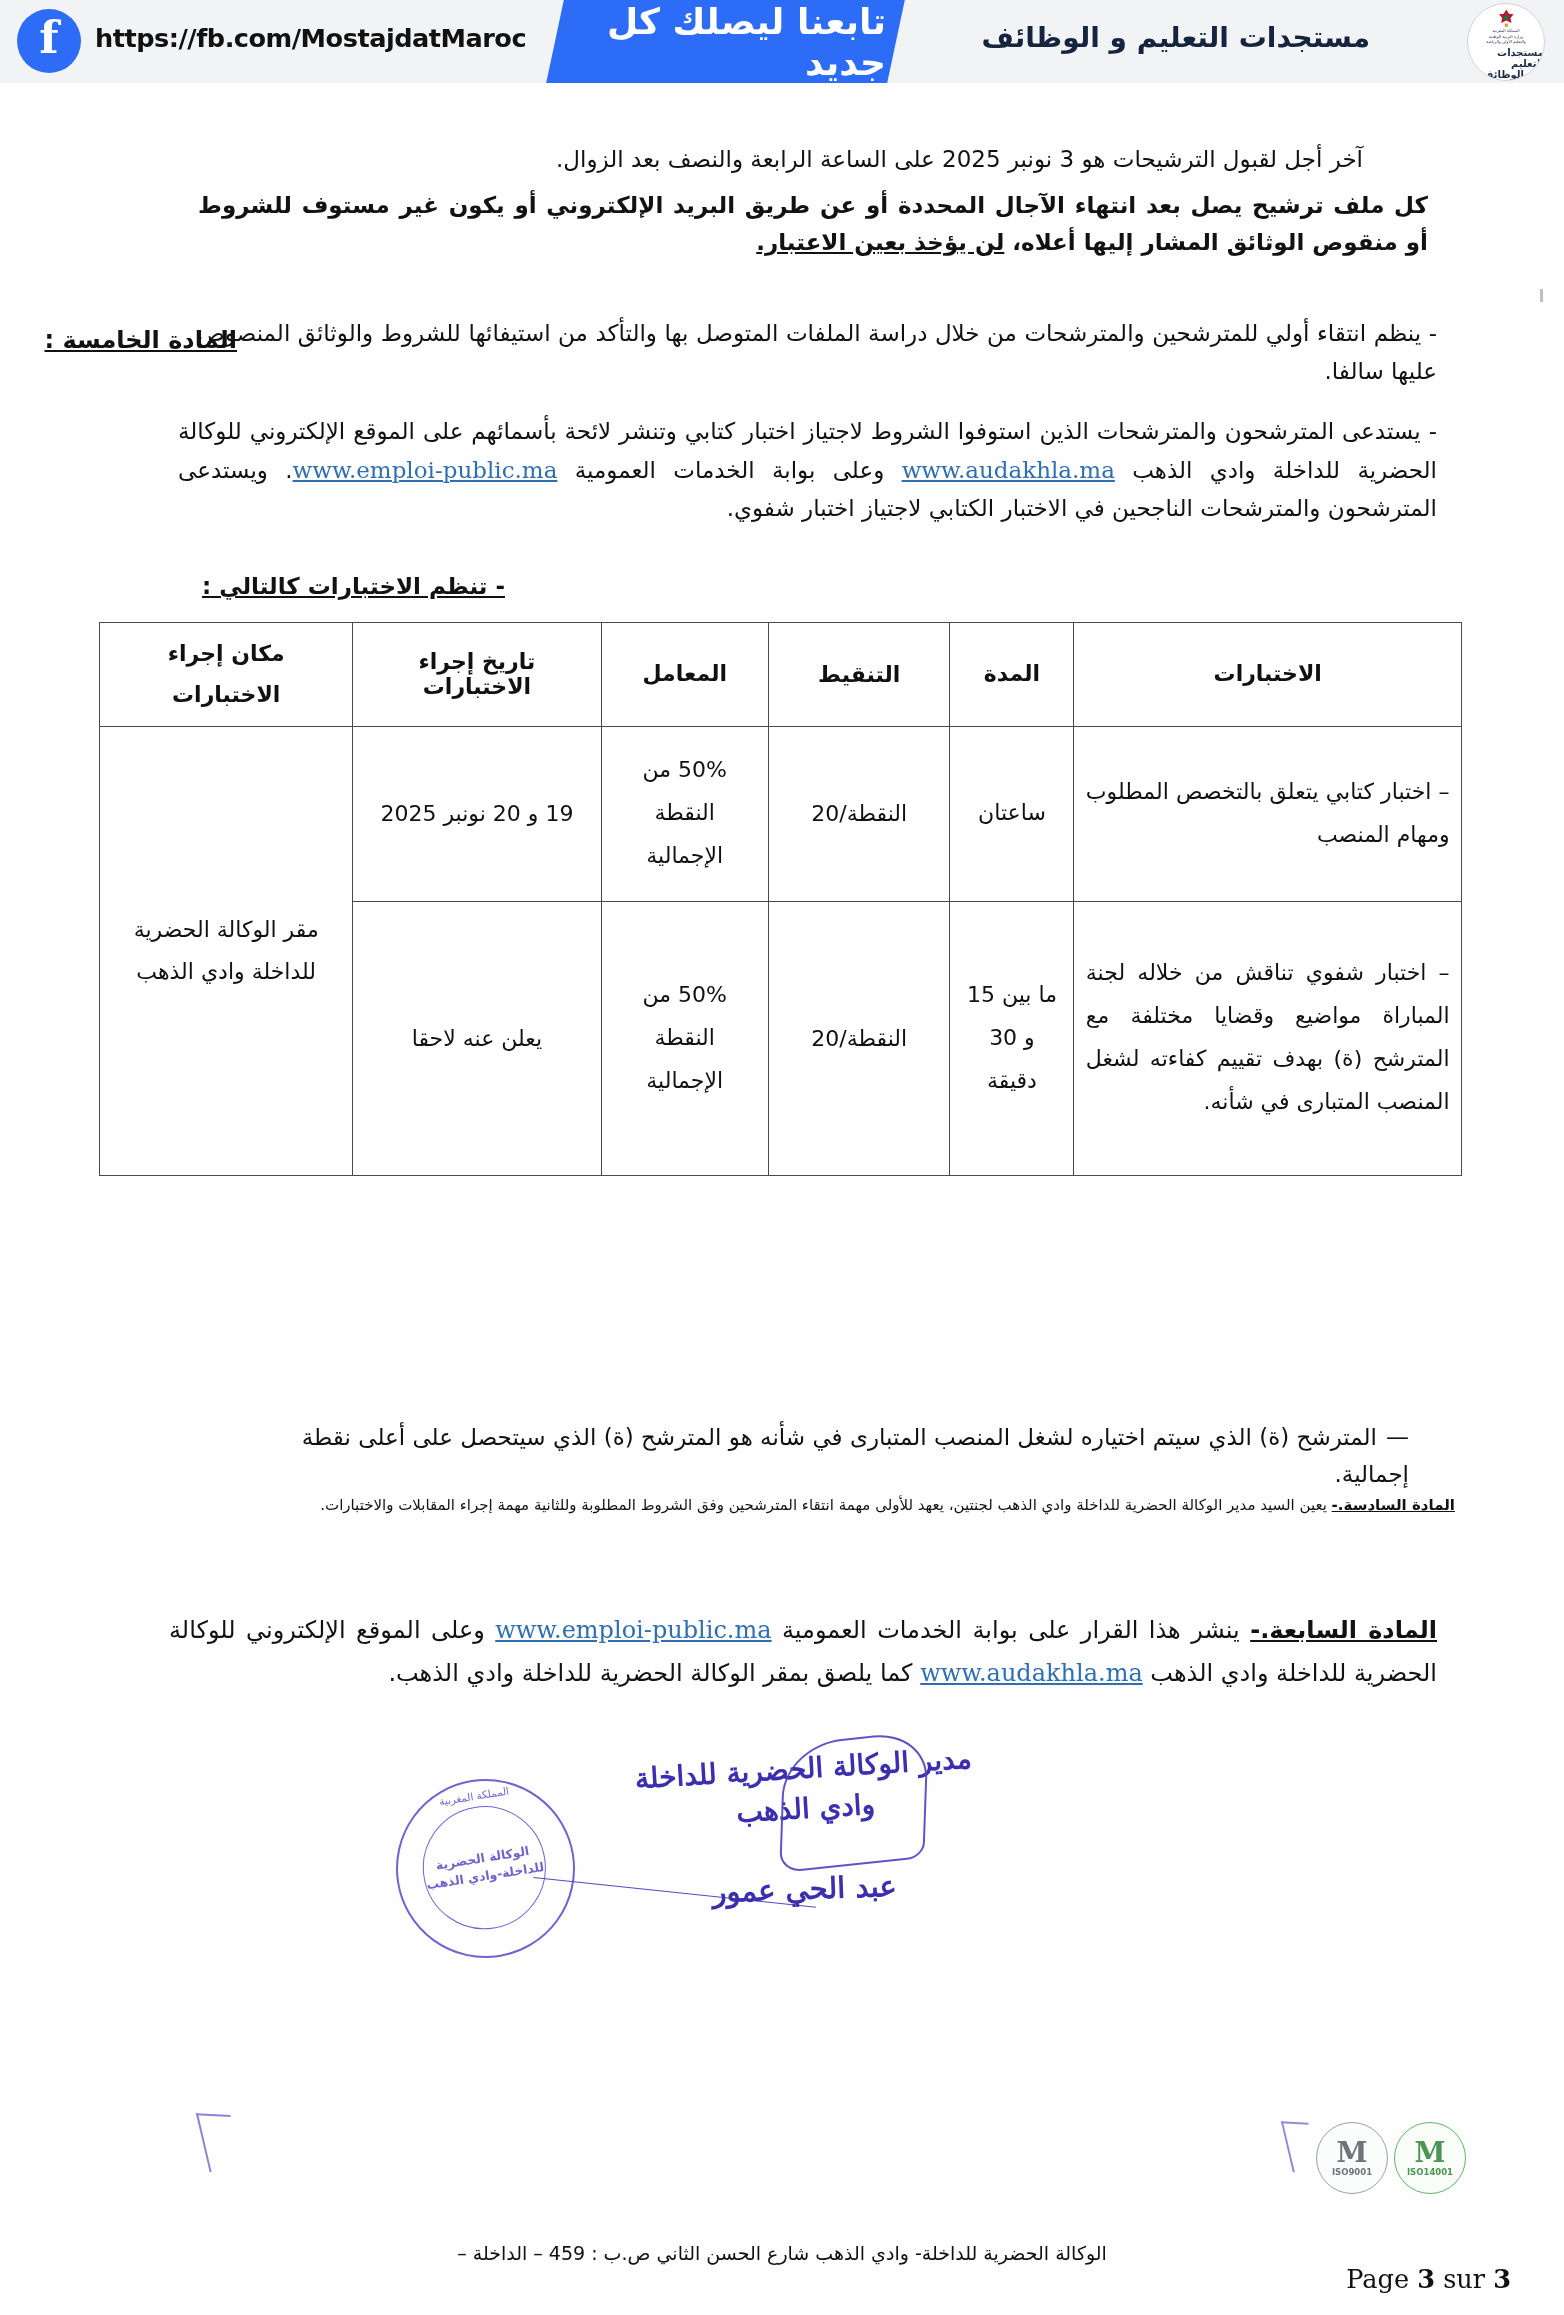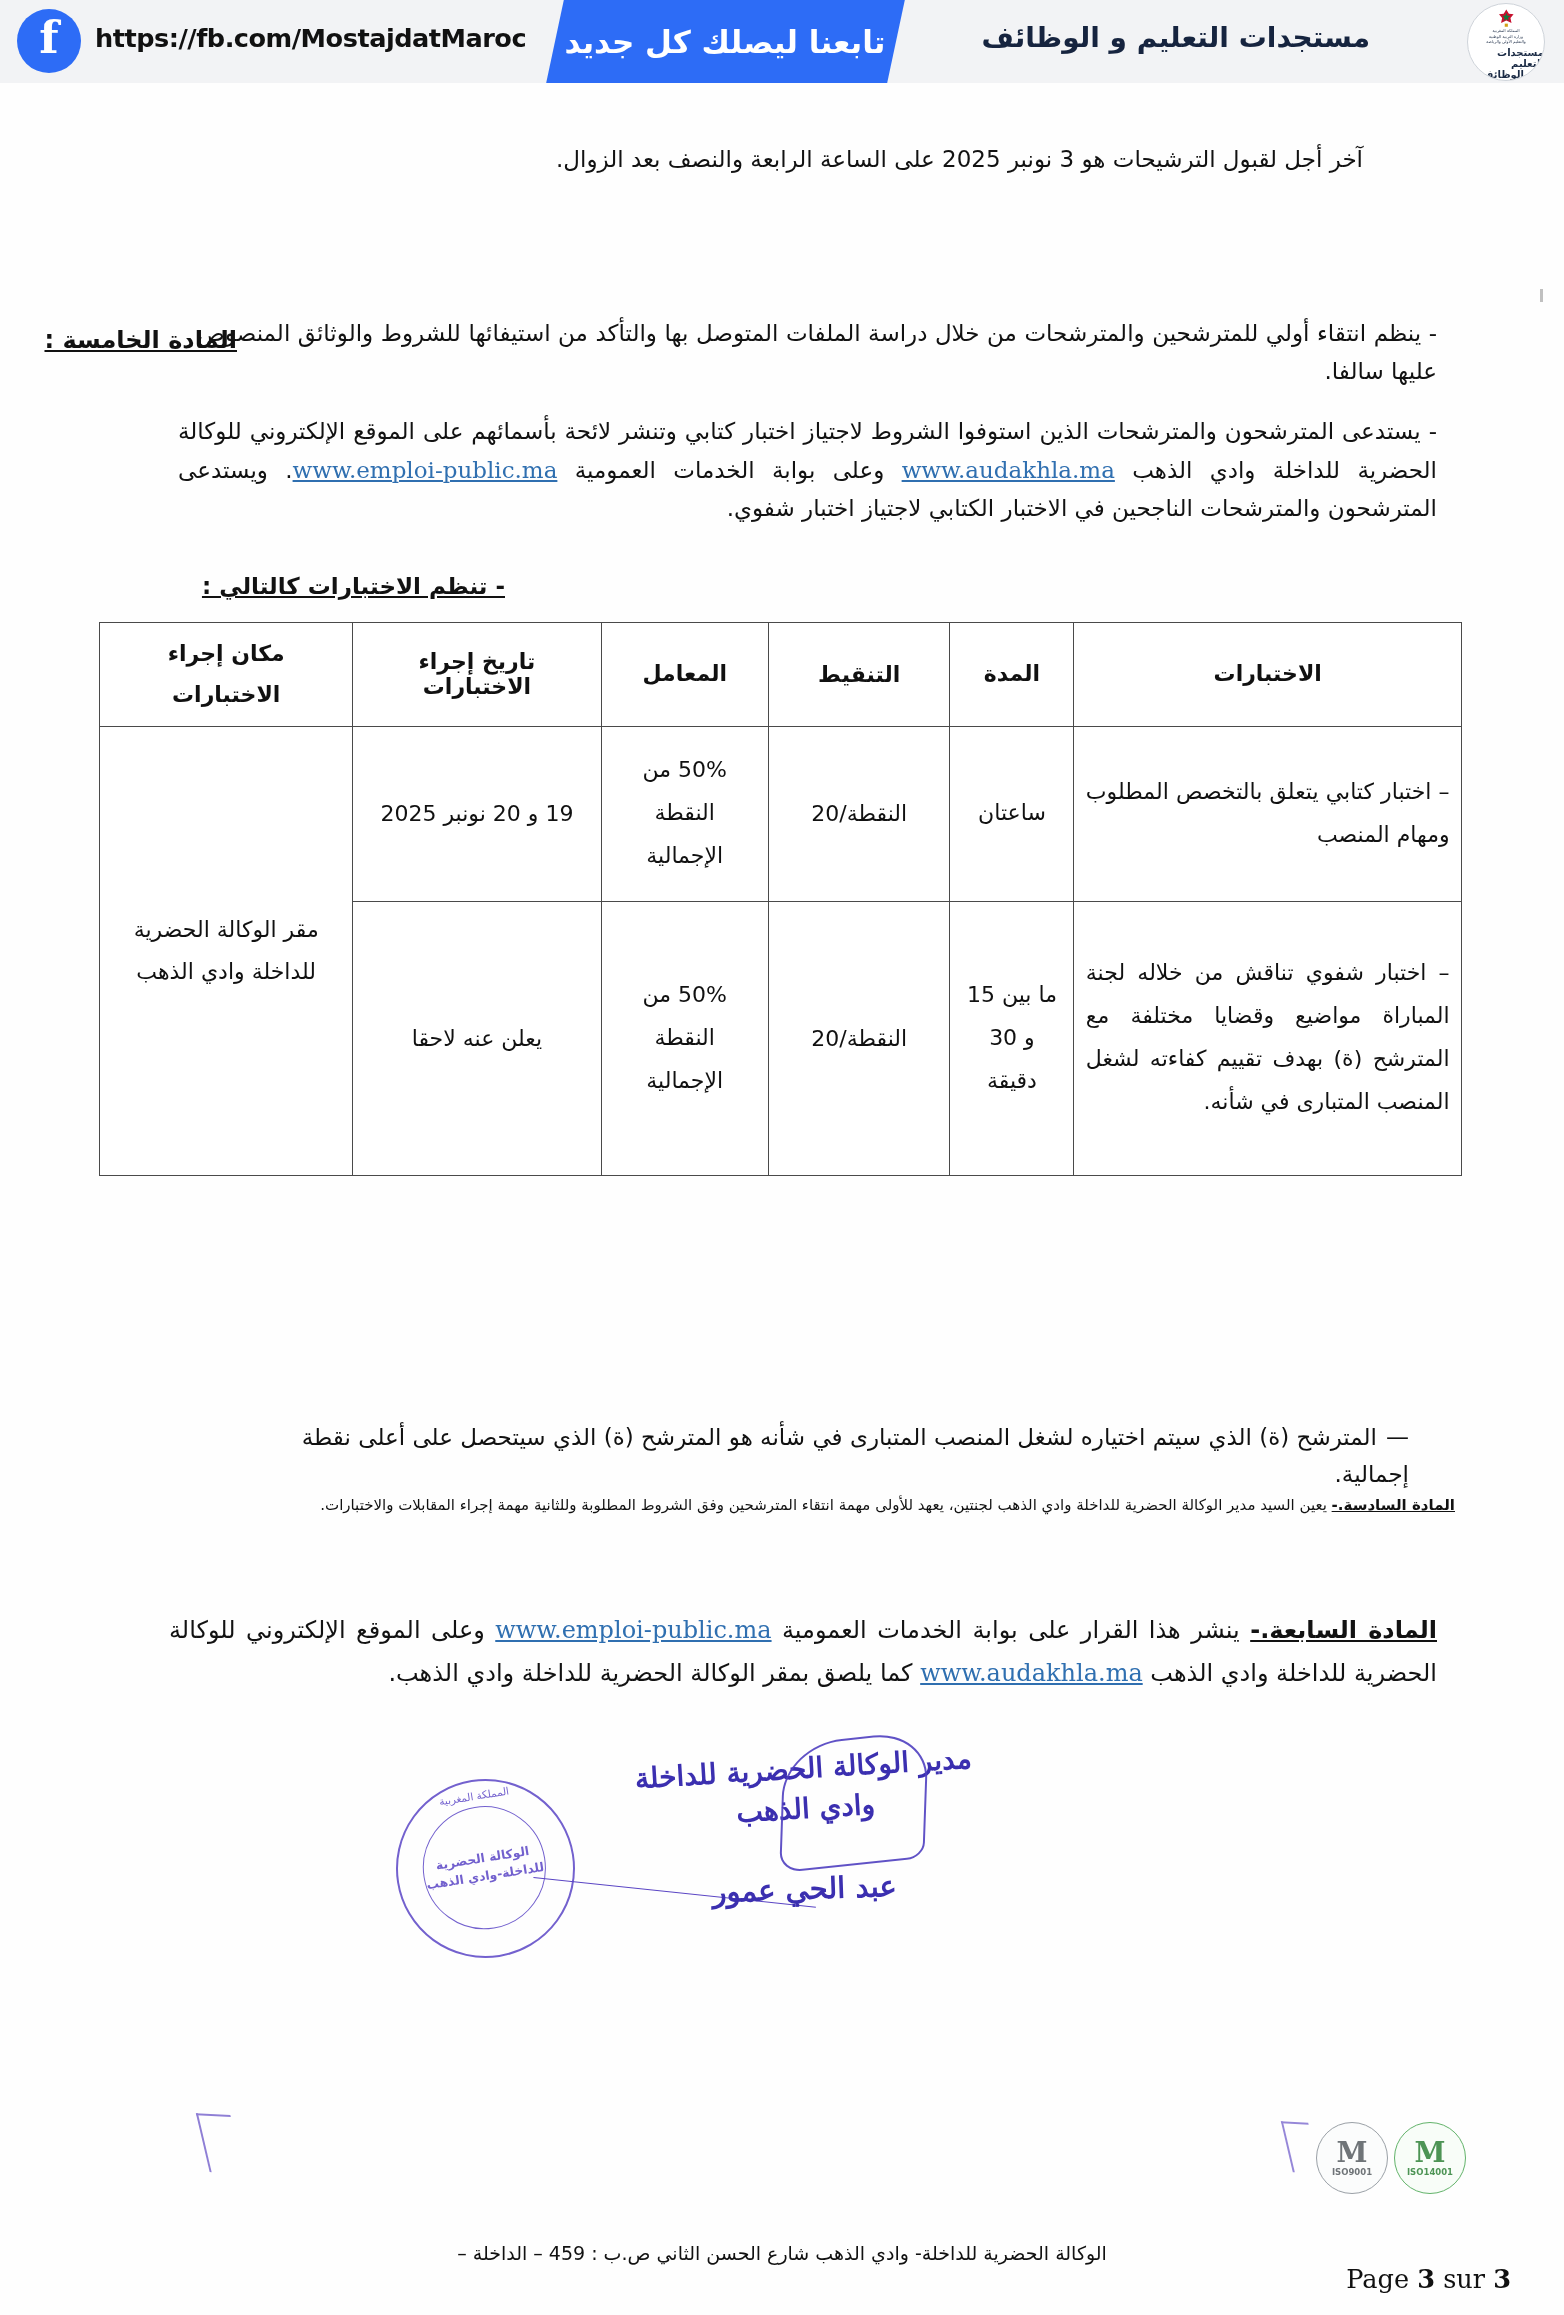--- a/index.html
+++ b/index.html
@@ -20,21 +20,21 @@
     overflow:hidden;
   }
   .banner-blue{
     position:absolute;top:0;left:555px;width:341px;height:83px;
     background:#2d6cf6;
     transform:skewX(-12deg);
   }
   .banner-blue-label{
     position:absolute;top:0;left:564px;width:322px;height:83px;
     display:flex;align-items:center;justify-content:center;
-    color:#ffffff;font-size:31px;font-weight:bold;direction:rtl;
+    color:#ffffff;font-size:36px;font-weight:bold;direction:rtl;
     letter-spacing:0px;
   }
   .fb-circle{
     position:absolute;top:8.5px;left:17px;width:64px;height:64px;border-radius:50%;
     background:#2d6cf6;display:flex;align-items:center;justify-content:center;
   }
   .fb-glyph{color:#fff;font-size:45px;font-weight:bold;font-family:"DejaVu Serif",serif;line-height:1;margin-top:-5.7px;}
   .fb-url{
     position:absolute;top:23px;left:95px;
     font-size:25.6px;font-weight:bold;color:#111;direction:ltr;
@@ -224,20 +224,23 @@
       <div class="logo-l2">والوظائف</div>
     </div>
   </div>
 
   <div class="doc">
 
     <div class="scan-tick"></div>
 
     <div class="body-text p1">آخر أجل لقبول الترشيحات هو 3 نونبر 2025 على الساعة الرابعة والنصف بعد الزوال.</div>
 
+    <div class="body-text p2">
+      <span>كل ملف ترشيح يصل بعد انتهاء الآجال المحددة أو عن طريق البريد الإلكتروني أو يكون غير مستوف للشروط أو منقوص الوثائق المشار إليها أعلاه، </span><span class="u">لن يؤخذ بعين الاعتبار.</span>
+    </div>
 
     <div class="body-text art-head h-art5">المادة الخامسة :</div>
 
     <div class="body-text p3">- ينظم انتقاء أولي للمترشحين والمترشحات من خلال دراسة الملفات المتوصل بها والتأكد من استيفائها للشروط والوثائق المنصوص عليها سالفا.</div>
 
     <div class="body-text p4">
       <span>- يستدعى المترشحون والمترشحات الذين استوفوا الشروط لاجتياز اختبار كتابي وتنشر لائحة بأسمائهم على الموقع الإلكتروني للوكالة الحضرية للداخلة وادي الذهب </span><a class="lnk" href="#">www.audakhla.ma</a><span> وعلى بوابة الخدمات العمومية </span><a class="lnk" href="#">www.emploi-public.ma</a><span>. ويستدعى المترشحون والمترشحات الناجحين في الاختبار الكتابي لاجتياز اختبار شفوي.</span>
     </div>
 
     <div class="body-text p5">- تنظم الاختبارات كالتالي :</div>

